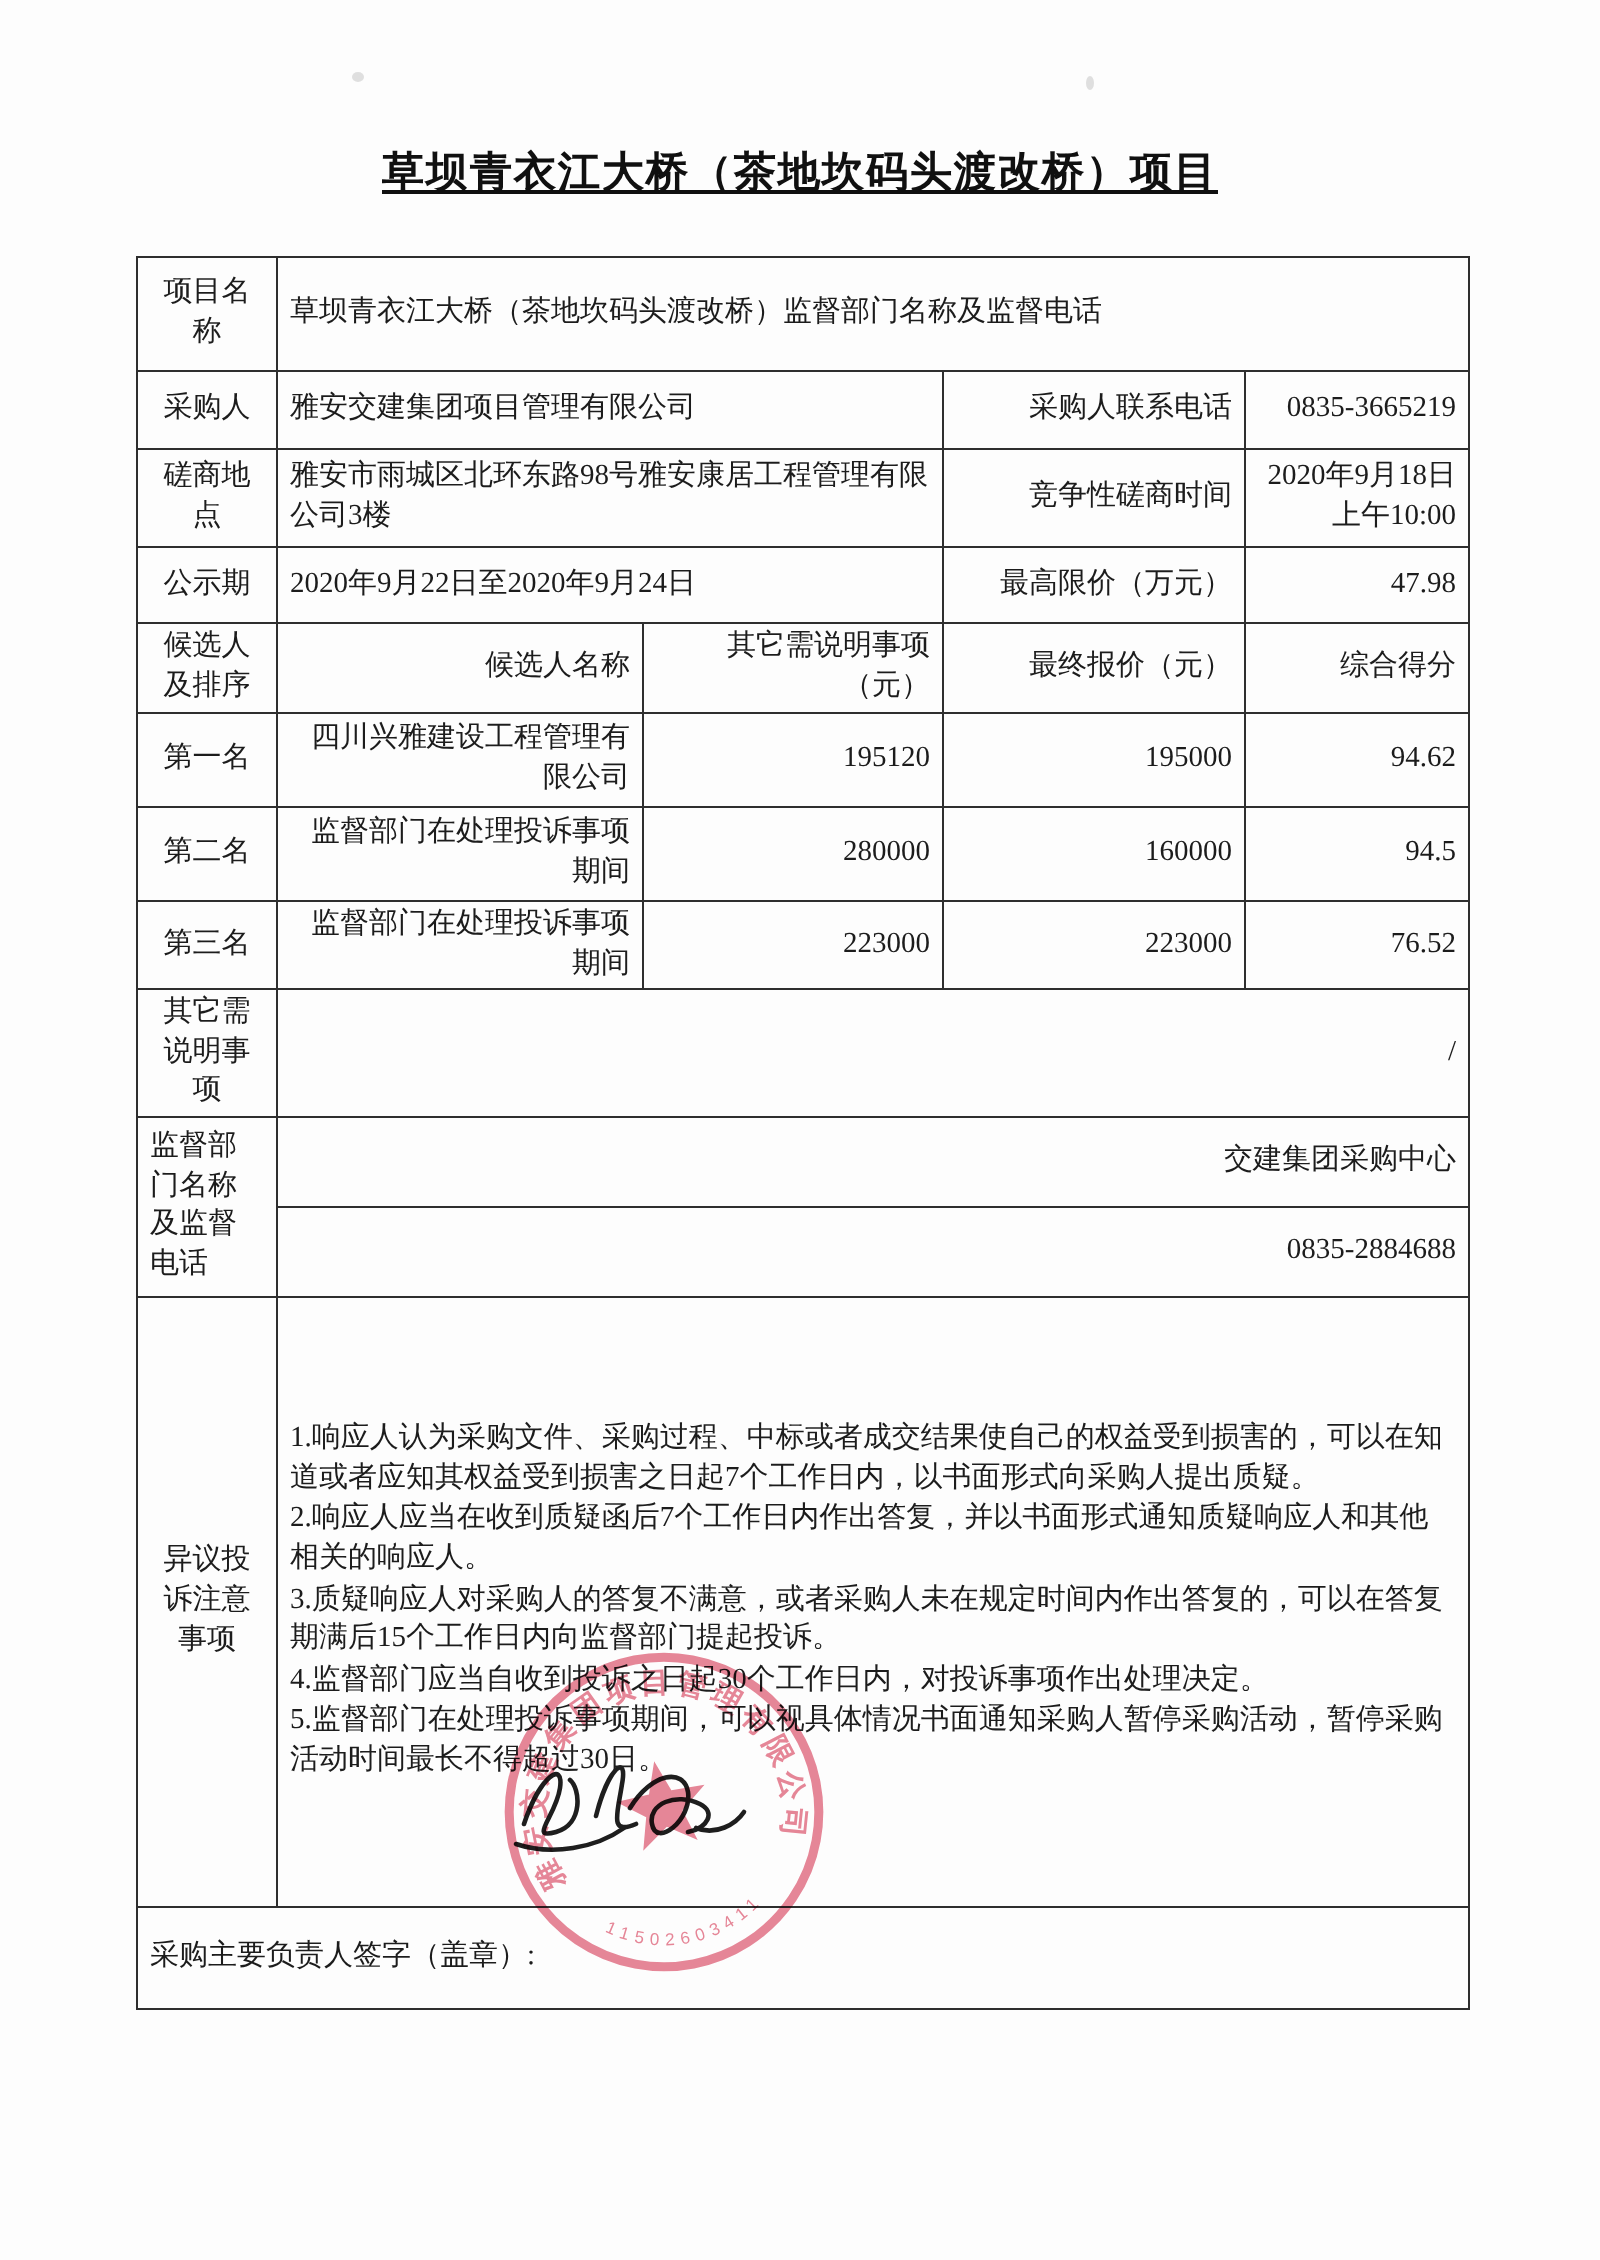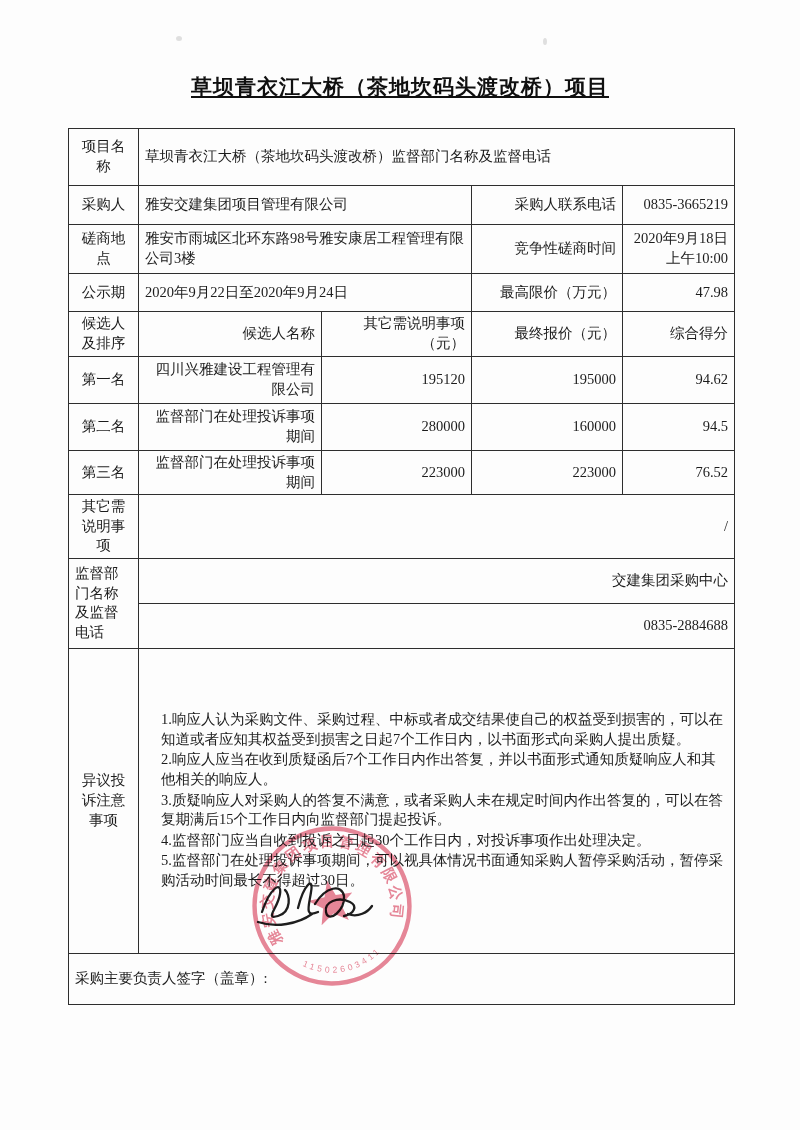--- a/index.html
+++ b/index.html
@@ -22,21 +22,21 @@
     border:1.6px solid #2e2e2e;padding:2px 6px;vertical-align:middle;
     overflow:hidden;
   }
   td.lab{padding:2px 3px;text-align:center;}
   td.labc{padding:2px 2px;text-align:left;}
   .c{text-align:right;}
   .l{text-align:left;}
   .h52{height:52px}.h34{height:34px}.h44{height:44px}.h33{height:33px}
   .h40{height:40px}.h42{height:42px}.h38{height:38px}.h300{height:300px}
   .h46{height:46px}
-  .objtext div{margin:0 0 1px 16px;}
+  .objtext div{margin:0 0 1px 0;}
   .sig-label{white-space:nowrap;margin-left:40px;}
   .stamp{
     position:absolute;left:246px;top:818px;width:172px;height:176px;
     transform:rotate(-11deg);mix-blend-mode:multiply;opacity:.88;z-index:5;
     pointer-events:none;
   }
   .signature{
     position:absolute;left:252px;top:868px;width:140px;height:64px;
     z-index:4;pointer-events:none;
   }

